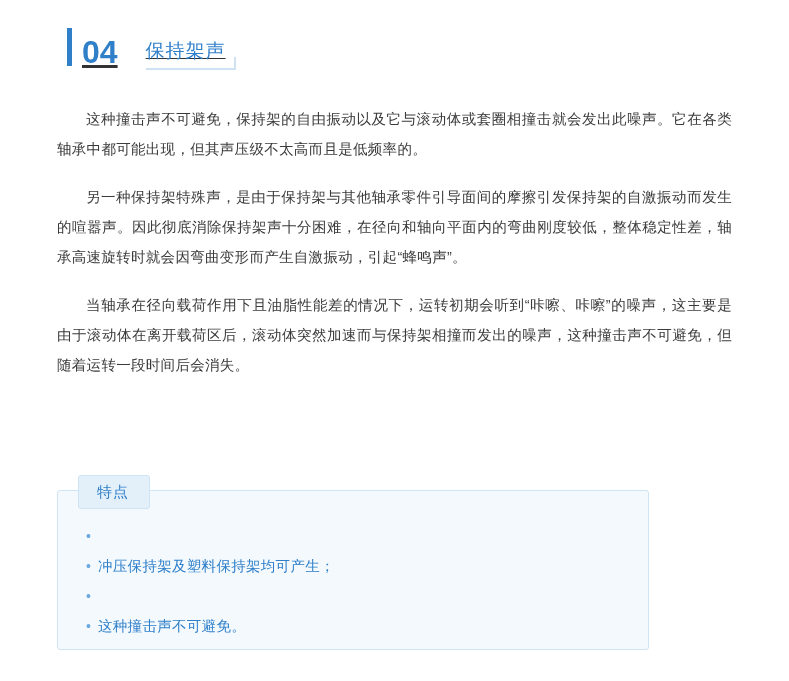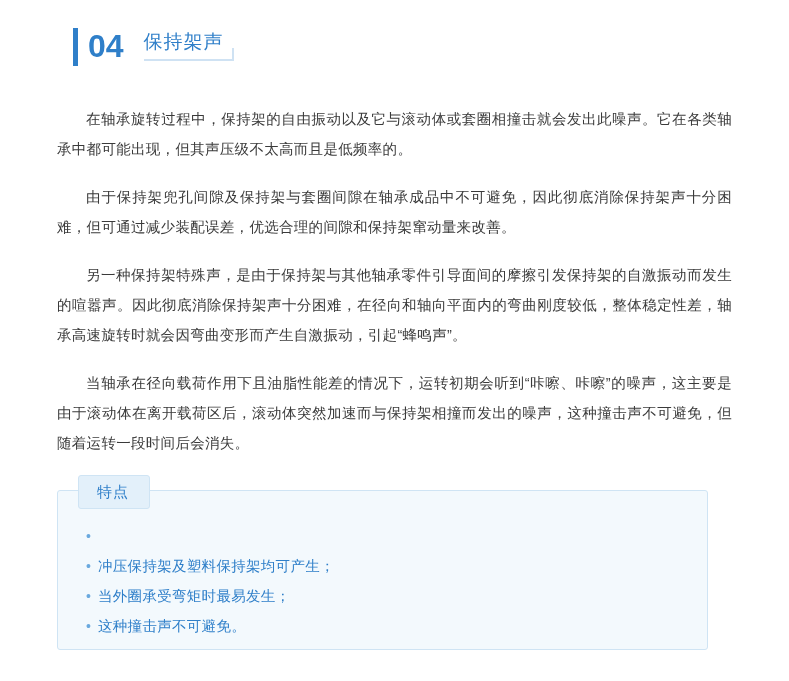--- a/index.html
+++ b/index.html
@@ -17,42 +17,43 @@
   .page {
     position: relative;
     width: 789px;
     height: 681px;
     box-sizing: border-box;
   }
 
   
   .header {
     position: absolute;
-    left: 73px;
+    left: 67px;
     top: 28px;
     display: flex;
-    align-items: flex-start;
+    align-items: flex-end;
+    text-decoration: underline;
   }
   .header-bar {
     width: 5px;
     height: 38px;
     background: #2f7fc9;
     margin-right: 10px;
     margin-bottom: 4px;
   }
   .header-num {
     font-size: 32px;
     font-weight: bold;
     color: #2f7fc9;
     line-height: 36px;
     letter-spacing: 0px;
   }
   .header-title-wrap {
     position: relative;
-    margin-left: 20px;
+    margin-left: 28px;
     padding-bottom: 5px;
   }
   .header-title {
     font-size: 19px;
     color: #2f7fc9;
     line-height: 28px;
     letter-spacing: 1px;
   }
   .header-underline {
     position: absolute;
@@ -87,21 +88,21 @@
     text-indent: 2em;
     margin: 0 0 18px 0;
     letter-spacing: 0.3px;
   }
 
   
   .feature-box {
     position: absolute;
     left: 57px;
     top: 490px;
-    width: 651px;
+    width: 592px;
     height: 160px;
     box-sizing: border-box;
     background: #f3f9fd;
     border: 1px solid #cfe4f4;
     border-radius: 3px;
   }
   .feature-tab {
     position: absolute;
     left: 20px;
     top: -16px;
@@ -151,41 +152,39 @@
     <div class="header-bar"></div>
     <div class="header-num">04</div>
     <div class="header-title-wrap">
       <div class="header-title">保持架声</div>
       <div class="header-underline"></div>
       <div class="header-tick"></div>
     </div>
   </div>
 
   <div class="content">
-    <p class="para">在轴承旋转过程中，保持架的自由振动以及它与滚动体或套圈相撞击就会发出此噪声。它在各类轴承中都可能出现，但其声压级不太高而且是低频率的。</p>
-    <p class="para">由于保持架兜孔间隙及保持架与套圈间隙在轴承成品中不可避免，因此彻底消除保持架声十分困难，但可通过减少装配误差，优选合理的间隙和保持架窜动量来改善。</p>
+    <p class="para">这种撞击声不可避免，保持架的自由振动以及它与滚动体或套圈相撞击就会发出此噪声。它在各类轴承中都可能出现，但其声压级不太高而且是低频率的。</p>
     <p class="para">另一种保持架特殊声，是由于保持架与其他轴承零件引导面间的摩擦引发保持架的自激振动而发生的喧嚣声。因此彻底消除保持架声十分困难，在径向和轴向平面内的弯曲刚度较低，整体稳定性差，轴承高速旋转时就会因弯曲变形而产生自激振动，引起“蜂鸣声”。</p>
     <p class="para">当轴承在径向载荷作用下且油脂性能差的情况下，运转初期会听到“咔嚓、咔嚓”的噪声，这主要是由于滚动体在离开载荷区后，滚动体突然加速而与保持架相撞而发出的噪声，这种撞击声不可避免，但随着运转一段时间后会消失。</p>
   </div>
 
   <div class="feature-box">
     <div class="feature-tab">
       <span class="feature-tab-label">特点</span>
     </div>
     <ul class="feature-list">
       <li>
         <span class="bullet">•</span>
       </li>
       <li>
         <span class="bullet">•</span>
         <span>冲压保持架及塑料保持架均可产生；</span>
       </li>
       <li>
         <span class="bullet">•</span>
-        <span>当外圈承受弯矩时最易发生；</span>
       </li>
       <li>
         <span class="bullet">•</span>
         <span>这种撞击声不可避免。</span>
       </li>
     </ul>
   </div>
 
 </div>
 

